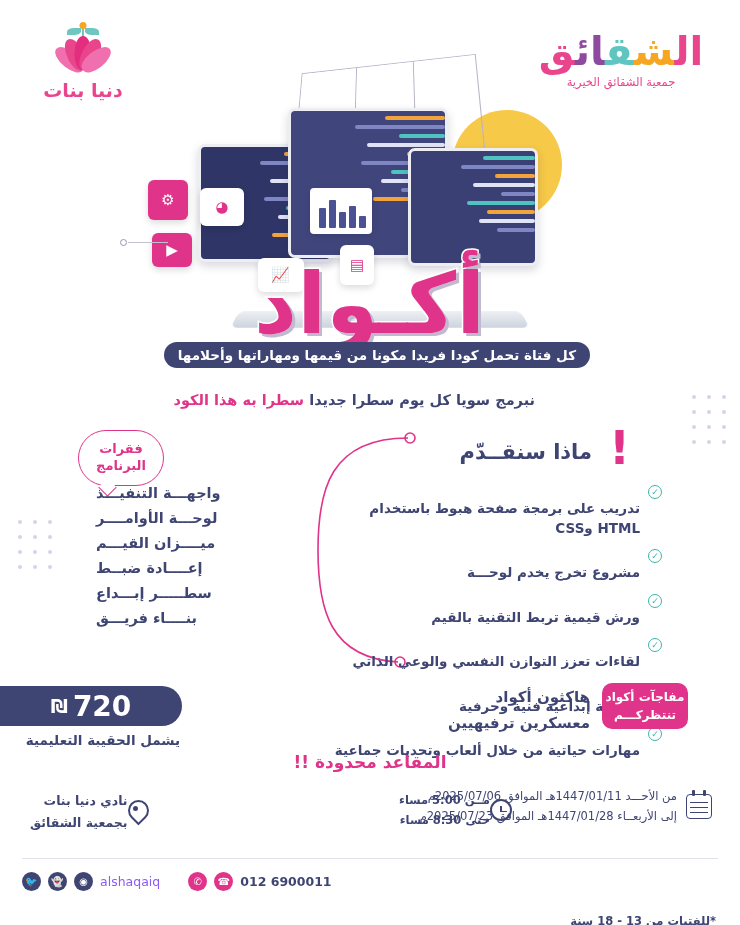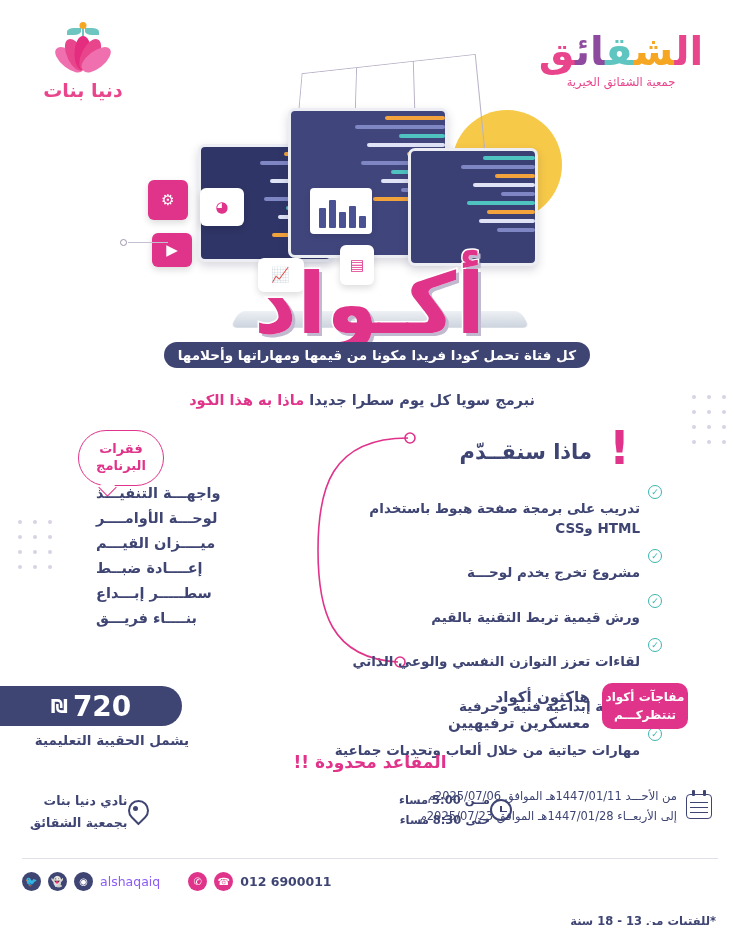--- a/index.html
+++ b/index.html
@@ -251,21 +251,20 @@
     display: flex; align-items: center; justify-content: center;
     color: #fff; font-size: 28px; font-weight: bold;
     direction: rtl; gap: 5px;
   }
   .price-box .riyal { font-size: 19px; }
   .price-note {
     position: absolute; top: 732px; left: 18px;
     width: 170px; text-align: center;
     font-size: 13.5px; color: #3f4573; font-weight: bold;
     direction: rtl;
-    margin-left: 9px;
   }
 
   
   .surprise-pill {
     position: absolute; top: 683px; right: 52px;
     width: 86px; height: 46px;
     background: #e0338a; color: #fff;
     border-radius: 10px;
     font-size: 12px; font-weight: bold;
     display: flex; flex-direction: column; align-items: center; justify-content: center;
@@ -480,21 +479,21 @@
     <div class="connector" style="top:202px; left:-12px; width:40px;"></div>
     <div class="node-dot" style="top:199px; left:-20px;"></div>
   </div>
 
   <div class="akwad">أكـواد</div>
 
   <div class="tagline-row">
     <div class="tagline-pill">كل فتاة تحمل كودا فريدا مكونا من قيمها ومهاراتها وأحلامها</div>
   </div>
   <div class="tagline2">
-    <span>نبرمج سويا كل يوم سطرا جديدا </span><span class="hl">ماذا به هذا الكود</span>
+    <span>نبرمج سويا كل يوم سطرا جديدا </span><span class="hl">سطرا به هذا الكود</span>
   </div>
 
   <div class="bubble">
     <span>فقرات</span>
     <span>البرنامج</span>
   </div>
   <ul class="program-list">
     <li>واجهـــة التنفيـــذ</li>
     <li>لوحـــة الأوامــــر</li>
     <li>ميــــزان القيـــم</li>

